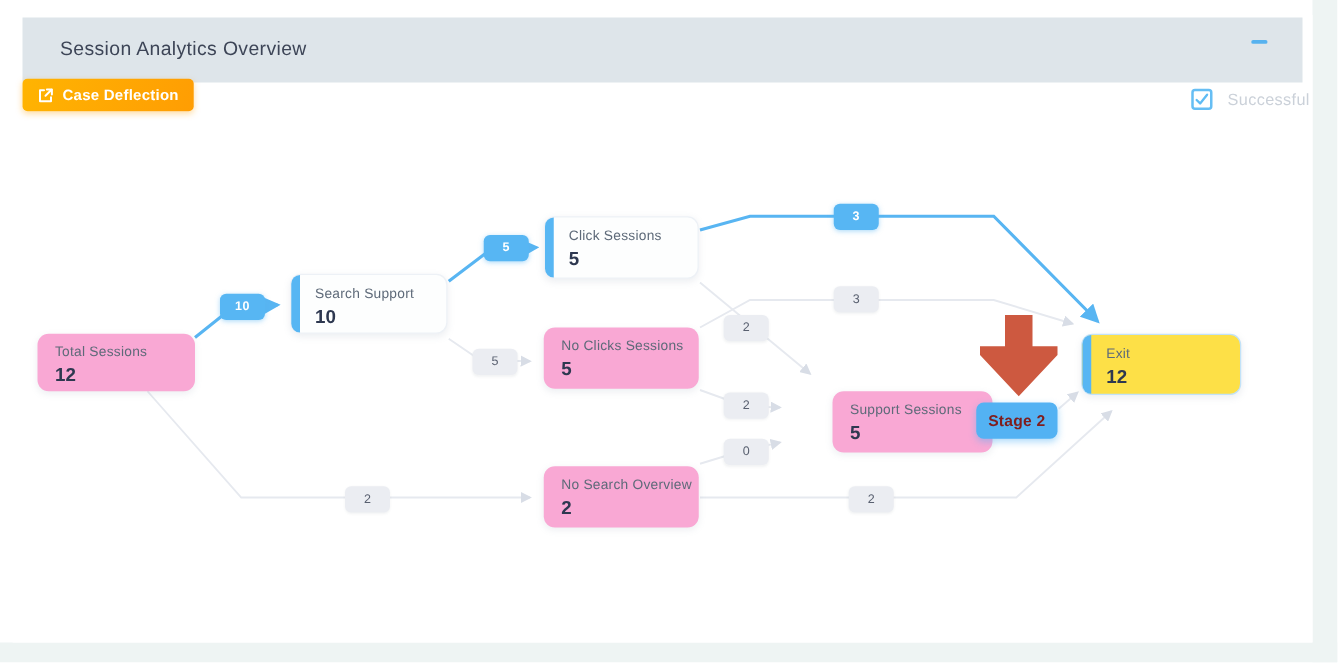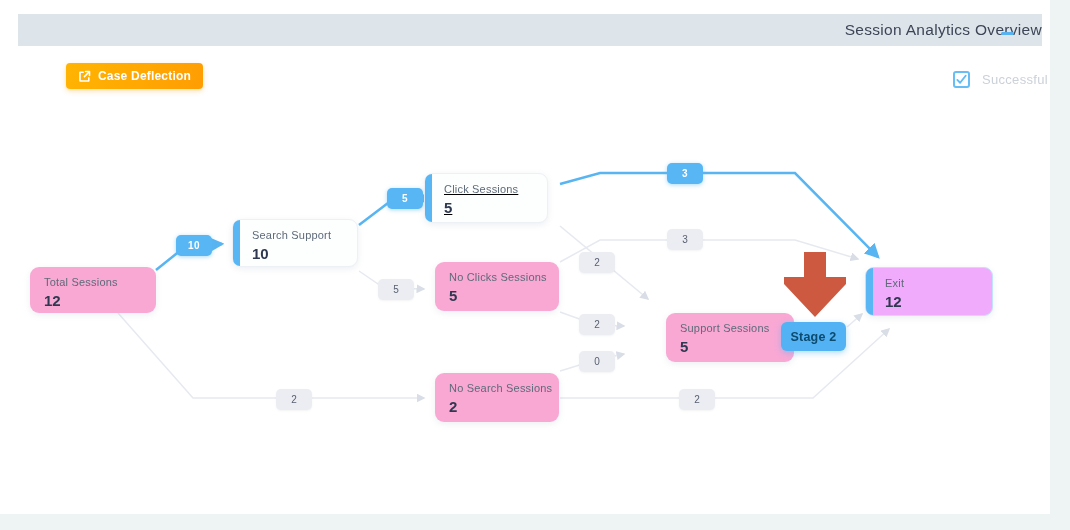--- a/index.html
+++ b/index.html
@@ -5,56 +5,56 @@
   * { margin:0; padding:0; box-sizing:border-box; }
   html,body { width:1070px; height:530px; overflow:hidden;
     font-family:"Liberation Sans","DejaVu Sans",sans-serif; background:#ffffff; }
   .stage-wrap { position:relative; width:1070px; height:530px; background:#ffffff; }
 
   .bg-right  { position:absolute; left:1050px; top:0; width:20px; height:530px; background:#eef4f3; }
   .bg-bottom { position:absolute; left:0; top:514px; width:1070px; height:16px; background:#eef4f3; }
 
   .panel { position:absolute; left:10px; top:12px; width:1040px; height:502px; background:#ffffff; }
 
-  .panel-header { position:absolute; left:8px; top:2px; width:1024px; height:32px;
-    background:#dee5ea; display:flex; align-items:center;justify-content:flex-end; }
+  .panel-header { position:absolute; left:8px; top:2px; width:1024px; height:52px;
+    background:#dee5ea; display:flex; align-items:center; }
   .panel-title { margin-left:30px; font-size:15.5px; font-weight:500; color:#3d4557; letter-spacing:.3px; }
   .collapse-btn { position:absolute; right:22px; top:0; height:38px; width:26px;
     display:flex; align-items:center; justify-content:center; cursor:pointer; }
   .collapse-bar { width:13px; height:3px; background:#57b2ef; border-radius:2px; }
 
   .case-deflection-btn { position:absolute; left:8px; top:51px; height:26px;
     display:inline-flex; align-items:center; gap:7px; padding:0 12px;
     background:linear-gradient(110deg,#ffb402 0%,#ff9d03 100%);
     border:none; border-radius:4px; color:#ffffff; font-weight:bold; font-size:12px;
     letter-spacing:.2px; box-shadow:0 2px 5px rgba(255,160,0,.35); cursor:pointer;
-    font-family:"Liberation Sans","DejaVu Sans",sans-serif;margin-left:48px; }
+    font-family:"Liberation Sans","DejaVu Sans",sans-serif; }
 
   .successful-wrap { position:absolute; left:943px; top:59px; display:flex; align-items:center; gap:12px; }
   .checkbox { width:17px; height:17px; border:2px solid #66bef4; border-radius:3px;
     background:#ffffff; display:flex; align-items:center; justify-content:center; cursor:pointer; }
   .successful-label { font-size:13px; color:#cbd1d9; letter-spacing:.3px; }
 
   svg.edges { position:absolute; left:0; top:0; width:1070px; height:530px;
     pointer-events:none; z-index:1; }
 
   .node { position:absolute; z-index:2; background:#f9a8d4; border-radius:9px;
     padding:8px 10px 6px 14px; box-shadow:0 2px 6px rgba(125,142,165,.14); cursor:pointer; }
   .node .nlabel { font-size:11px; color:#5e6a79; letter-spacing:.2px; line-height:15px; white-space:nowrap; }
   .node .nval { font-size:15px; font-weight:bold; color:#2e3850; line-height:19px; margin-top:1px; }
   .node.accent { background:#fdfefe; border:1px solid #edf1f6; padding-left:19px; }
   .node.accent::before { content:""; position:absolute; left:0; top:0; bottom:0; width:7px;
     background:#57b6f3; border-radius:9px 0 0 9px; }
-  .node.accent-tint { background:#f0abfc; border:1px solid #c2e2f8; padding-left:19px; }
+  .node.accent-tint { background:#fde047; border:1px solid #c2e2f8; padding-left:19px; }
   .node.accent-tint::before { content:""; position:absolute; left:0; top:0; bottom:0; width:7px;
     background:#57b6f3; border-radius:9px 0 0 9px; }
 
   #n-total    { left:30px;  top:267px; width:126px; height:46px; }
   #n-search   { left:232px; top:219px; width:126px; height:48px; }
-  #n-click    { left:424px; top:173px; width:124px; height:50px;text-decoration:underline; }
+  #n-click    { left:435px; top:173px; width:124px; height:50px; }
   #n-noclick  { left:435px; top:262px; width:124px; height:49px; }
   #n-nosearch { left:435px; top:373px; width:124px; height:49px; }
   #n-support  { left:666px; top:313px; width:128px; height:49px; }
   #n-exit     { left:865px; top:267px; width:128px; height:49px; }
 
   .pill { position:absolute; z-index:3; min-width:36px; height:20px; padding:0 8px;
     border-radius:5px; display:flex; align-items:center; justify-content:center;
     font-size:10px; }
   .pill.blue { background:#57b6f3; color:#ffffff; font-weight:bold; letter-spacing:.5px;
     box-shadow:0 1px 4px rgba(87,182,243,.5); height:21px; }
@@ -65,21 +65,21 @@
   #p-3b { left:667px; top:163px; }
   #p-5g { left:378px; top:279px; }
   #p-3g { left:667px; top:229px; }
   #p-2a { left:579px; top:252px; }
   #p-2b { left:579px; top:314px; }
   #p-0  { left:579px; top:351px; }
   #p-2c { left:276px; top:389px; }
   #p-2d { left:679px; top:389px; }
 
   .stage-btn { position:absolute; z-index:2; left:781px; top:322px; width:65px; height:29px;
-    background:#53b2f3; border:none; border-radius:6px; color:#0c4a6e; font-weight:bold;
+    background:#53b2f3; border:none; border-radius:6px; color:#7f1d1d; font-weight:bold;
     font-size:12.5px; letter-spacing:.2px; box-shadow:0 2px 6px rgba(83,178,243,.45);
     cursor:pointer; font-family:"Liberation Sans","DejaVu Sans",sans-serif; }
 </style>
 </head>
 <body>
 
 <div class="stage-wrap">
 
   <div class="bg-right"></div>
   <div class="bg-bottom"></div>
@@ -157,21 +157,21 @@
   </div>
   <div class="node accent" id="n-click">
     <div class="nlabel">Click Sessions</div>
     <div class="nval">5</div>
   </div>
   <div class="node" id="n-noclick">
     <div class="nlabel">No Clicks Sessions</div>
     <div class="nval">5</div>
   </div>
   <div class="node" id="n-nosearch">
-    <div class="nlabel">No Search Sessions</div>
+    <div class="nlabel">No Search Overview</div>
     <div class="nval">2</div>
   </div>
   <div class="node" id="n-support">
     <div class="nlabel">Support Sessions</div>
     <div class="nval">5</div>
   </div>
   <div class="node accent-tint" id="n-exit">
     <div class="nlabel">Exit</div>
     <div class="nval">12</div>
   </div>

